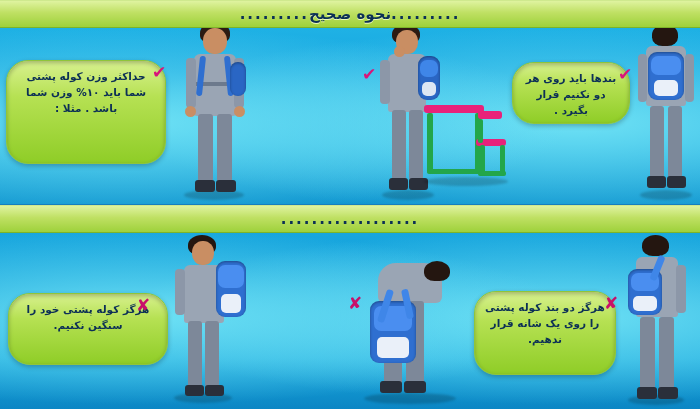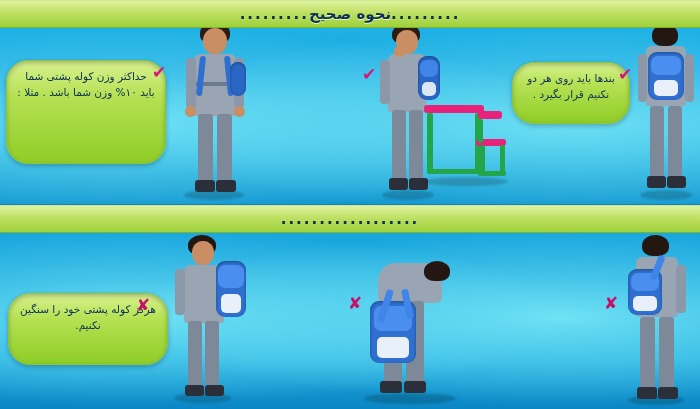--- a/index.html
+++ b/index.html
@@ -57,21 +57,21 @@
   .bubble{
     position:absolute;
     background:linear-gradient(180deg,#d8f18f 0%,#b6e153 35%,#8fcd27 100%);
     border:1px solid #8fc53a;
     border-radius:22px;
     box-shadow:0 2px 4px rgba(0,0,0,.25) inset, 0 2px 5px rgba(0,0,0,.25);
     padding:8px 10px;
     box-sizing:border-box;
   }
   .bubble .txt{
-    color:#0c2f56;font-size:10.5px;line-height:1.5;font-weight:normal;
+    color:#0c2f56;font-size:10.5px;line-height:1.5;font-weight:bold;
     text-align:center;
   }
   .bubble .sub{
     color:#0c2f56;font-size:8px;line-height:1.45;font-weight:bold;
     text-align:center;margin-top:3px;
   }
   .mark{
     position:absolute;font-size:17px;font-weight:bold;line-height:1;
   }
   .mark.tick{color:#d8157a;}
@@ -254,16 +254,19 @@
       <span class="dots">.........</span>
     </div>
 
     <div class="bubble" style="left:8px;top:88px;width:160px;height:72px;">
       <div class="txt">هرگز کوله پشتی خود را سنگین نکنیم.</div>
     </div>
     <span class="mark cross" style="left:136px;top:92px;">✘</span>
 
     <span class="mark cross" style="left:348px;top:90px;">✘</span>
 
+    <div class="bubble" style="left:474px;top:86px;width:142px;height:84px;">
+      <div class="txt">هرگز دو بند کوله پشتی را روی یک شانه قرار ندهیم.</div>
+    </div>
     <span class="mark cross" style="left:604px;top:90px;">✘</span>
   </div>
 
 </div>
 
 </body></html>

